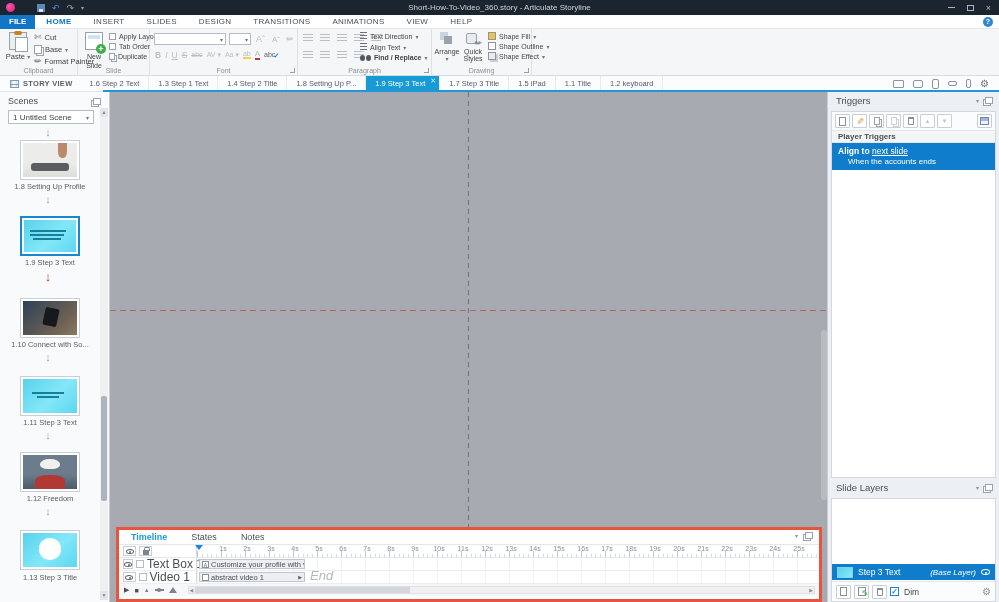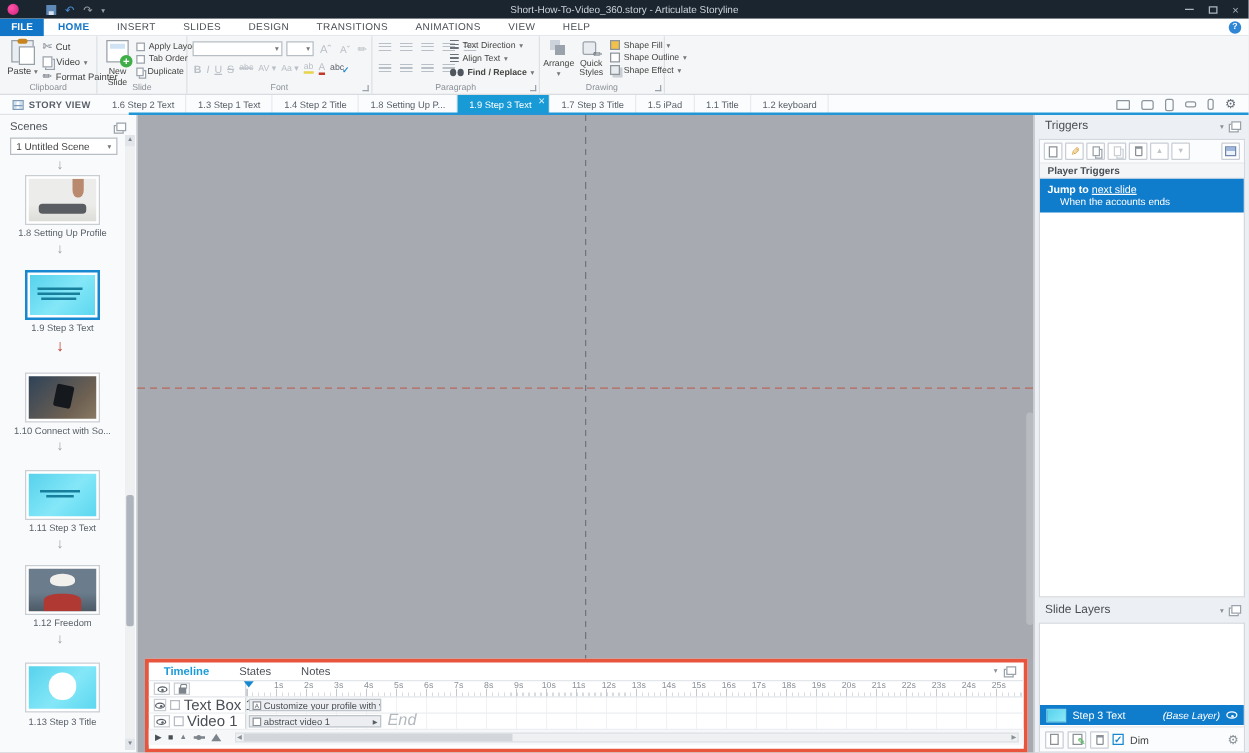--- a/index.html
+++ b/index.html
@@ -228,21 +228,21 @@
       <div class="big-ic ic-paste"></div>
       <span>Paste</span> <span class="caret">▾</span>
     </div>
     <div class="stackcol" style="left:34px;top:4px;">
       <div class="srow">
           <span class="glyph">✄</span>
           <span>Cut</span>
         </div>
       <div class="srow">
           <span class="mi-copy"></span>
-          <span>Video</span> 
+          <span>Base</span> 
           <span class="caret">▾</span>
         </div>
       <div class="srow">
           <span class="glyph">✏</span>
           <span>Format Painter</span>
         </div>
     </div>
     <div class="rgroup-label">Clipboard</div>
   </div>
 
@@ -487,21 +487,21 @@
         </span>
       <span class="tbtn">
           <span class="ip-arrow">▼</span>
         </span>
       <span class="tbtn right">
           <span class="ip-window"></span>
         </span>
     </div>
     <div class="section-strip">Player Triggers</div>
     <div class="trigger-item">
-      <div><span style="font-weight:bold;">Jump to </span><span class="lnk">next slide</span></div>
+      <div><span style="font-weight:bold;">Align to </span><span class="lnk">next slide</span></div>
       <div class="when">When the accounts ends</div>
     </div>
   </div>
 
   <div class="rp-header" style="top:390px;">
     <span>Slide Layers</span>
     <span class="hdr-icons">
       <span>▾</span>
       <span class="float-ic"></span>
     </span>

